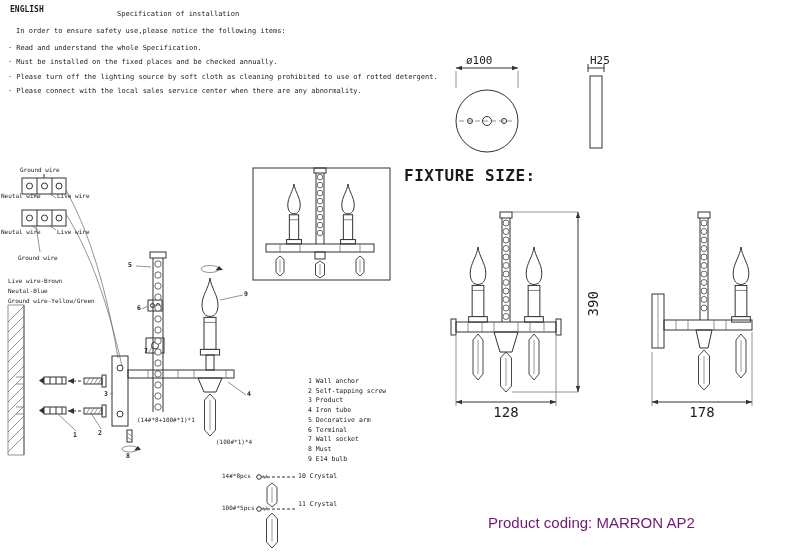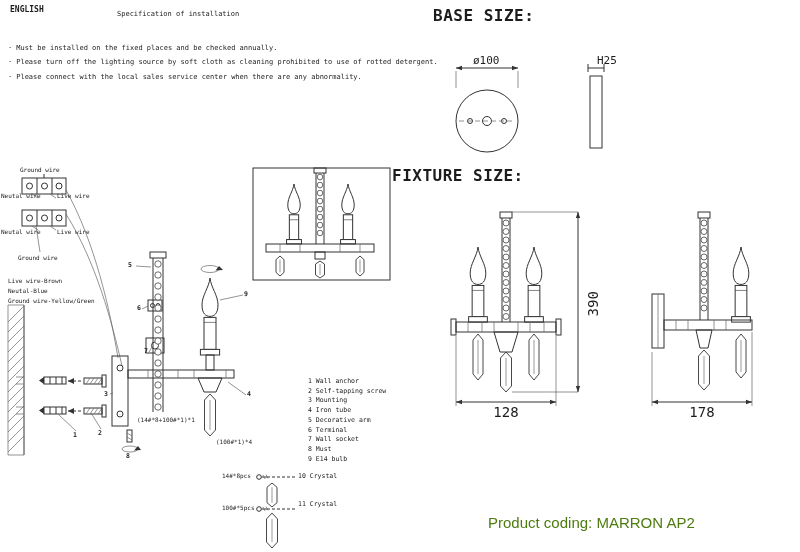--- a/index.html
+++ b/index.html
@@ -12,24 +12,24 @@
   .cdash{stroke-dasharray:5,3;stroke:#777;stroke-width:.8;}
   .fill{fill:#333;stroke:none;}
   .bead{fill:#fff;stroke:#444;stroke-width:.8;}
   .cndl{fill:#fff;stroke:#333;stroke-width:1;}
   .pend{fill:#fff;stroke:#333;stroke-width:.9;}
   .txt{position:absolute;font:7px/1.25 "DejaVu Sans Mono",monospace;color:#1c1c1c;white-space:nowrap;}
   .s6{font-size:6px;}
   .s65{font-size:6.5px;}
   .bold{font-weight:bold;}
   .s8{font-size:8px;font-weight:bold;}
-  .s11{font-size:11px;margin-left:7px;}
+  .s11{font-size:11px;}
   .s14{font-size:14px;}
   .h16{font-size:16px;font-weight:bold;letter-spacing:.5px;}
-  .coding{font-family:"Liberation Sans",sans-serif;font-size:15px;color:#4d7c0f;}
+  .coding{font-family:"Liberation Sans",sans-serif;font-size:15px;color:#701a75;}
   .c40{width:44px;text-align:center;display:inline-block;}
   .rot{transform:rotate(-90deg);}
   .items{position:absolute;left:8px;top:41px;line-height:14.4px;font-size:7px;}
   .items .bullet{margin-right:4px;}
   .plist{position:absolute;left:308px;top:377px;line-height:9.7px;font-size:6.5px;}
 </style>
 </head>
 <body>
 
 <div id="sheet">
@@ -343,32 +343,33 @@
     <line class="ln dash" x1="272" y1="509" x2="296" y2="509"></line>
     <g class="pend">
           <polygon points="272,513 277.5,519 277.5,542 272,548 266.5,542 266.5,519"></polygon>
           <line x1="272" y1="519" x2="272" y2="542" stroke-width="0.5"></line>
         </g>
   </g>
 </svg>
 
 <span class="txt s8" style="left:10px;top:5px">ENGLISH</span>
 <span class="txt" style="left:117px;top:10px">Specification of installation</span>
+<span class="txt" style="left:16px;top:27px">In order to ensure safety use,please notice the following items:</span>
 
 <div class="items">
+  <div><span class="bullet">·</span><span>Read and understand the whole Specification.</span></div>
   <div><span class="bullet">·</span><span>Must be installed on the fixed places and be checked annually.</span></div>
   <div><span class="bullet">·</span><span>Please turn off the lighting source by soft cloth as cleaning prohibited to use of rotted detergent.</span></div>
   <div><span class="bullet">·</span><span>Please connect with the local sales service center when there are any abnormality.</span></div>
 </div>
 
-<span class="txt h16" style="left:433px;top:6px">BASE SIZE:</span>
 <span class="txt s11" style="left:466px;top:54px">ø100</span>
 <span class="txt s11" style="left:590px;top:54px">H25</span>
 
-<span class="txt h16" style="left:392px;top:166px">FIXTURE SIZE:</span>
+<span class="txt h16" style="left:404px;top:166px">FIXTURE SIZE:</span>
 <span class="txt s14 c40 rot" style="left:572px;top:295px">390</span>
 <span class="txt s14 c40" style="left:484px;top:404px">128</span>
 <span class="txt s14 c40" style="left:680px;top:404px">178</span>
 
 <span class="txt s6" style="left:20px;top:166px">Ground wire</span>
 <span class="txt s6" style="left:1px;top:192px">Neutal wire</span>
 <span class="txt s6" style="left:57px;top:192px">Live wire</span>
 <span class="txt s6" style="left:1px;top:228px">Neutal wire</span>
 <span class="txt s6" style="left:57px;top:228px">Live wire</span>
 <span class="txt s6" style="left:18px;top:254px">Ground wire</span>
@@ -385,21 +386,21 @@
 <span class="txt s65 bold" style="left:73px;top:431px">1</span>
 <span class="txt s65 bold" style="left:98px;top:429px">2</span>
 <span class="txt s65 bold" style="left:126px;top:452px">8</span>
 
 <span class="txt s6" style="left:137px;top:416px">(14#*8+100#*1)*1</span>
 <span class="txt s6" style="left:216px;top:438px">(100#*1)*4</span>
 
 <div class="plist">
   <div><span>1</span> <span>Wall anchor</span></div>
   <div><span>2</span> <span>Self-tapping screw</span></div>
-  <div><span>3</span> <span>Mounting</span></div>
+  <div><span>3</span> <span>Product</span></div>
   <div><span>4</span> <span>Iron tube</span></div>
   <div><span>5</span> <span>Decorative arm</span></div>
   <div><span>6</span> <span>Terminal</span></div>
   <div><span>7</span> <span>Wall socket</span></div>
   <div><span>8</span> <span>Must</span></div>
   <div><span>9</span> <span>E14 bulb</span></div>
 </div>
 
 <span class="txt s6" style="left:222px;top:472px">14#*8pcs</span>
 <span class="txt s65" style="left:298px;top:472px"><span>10</span> <span>Crystal</span></span>

